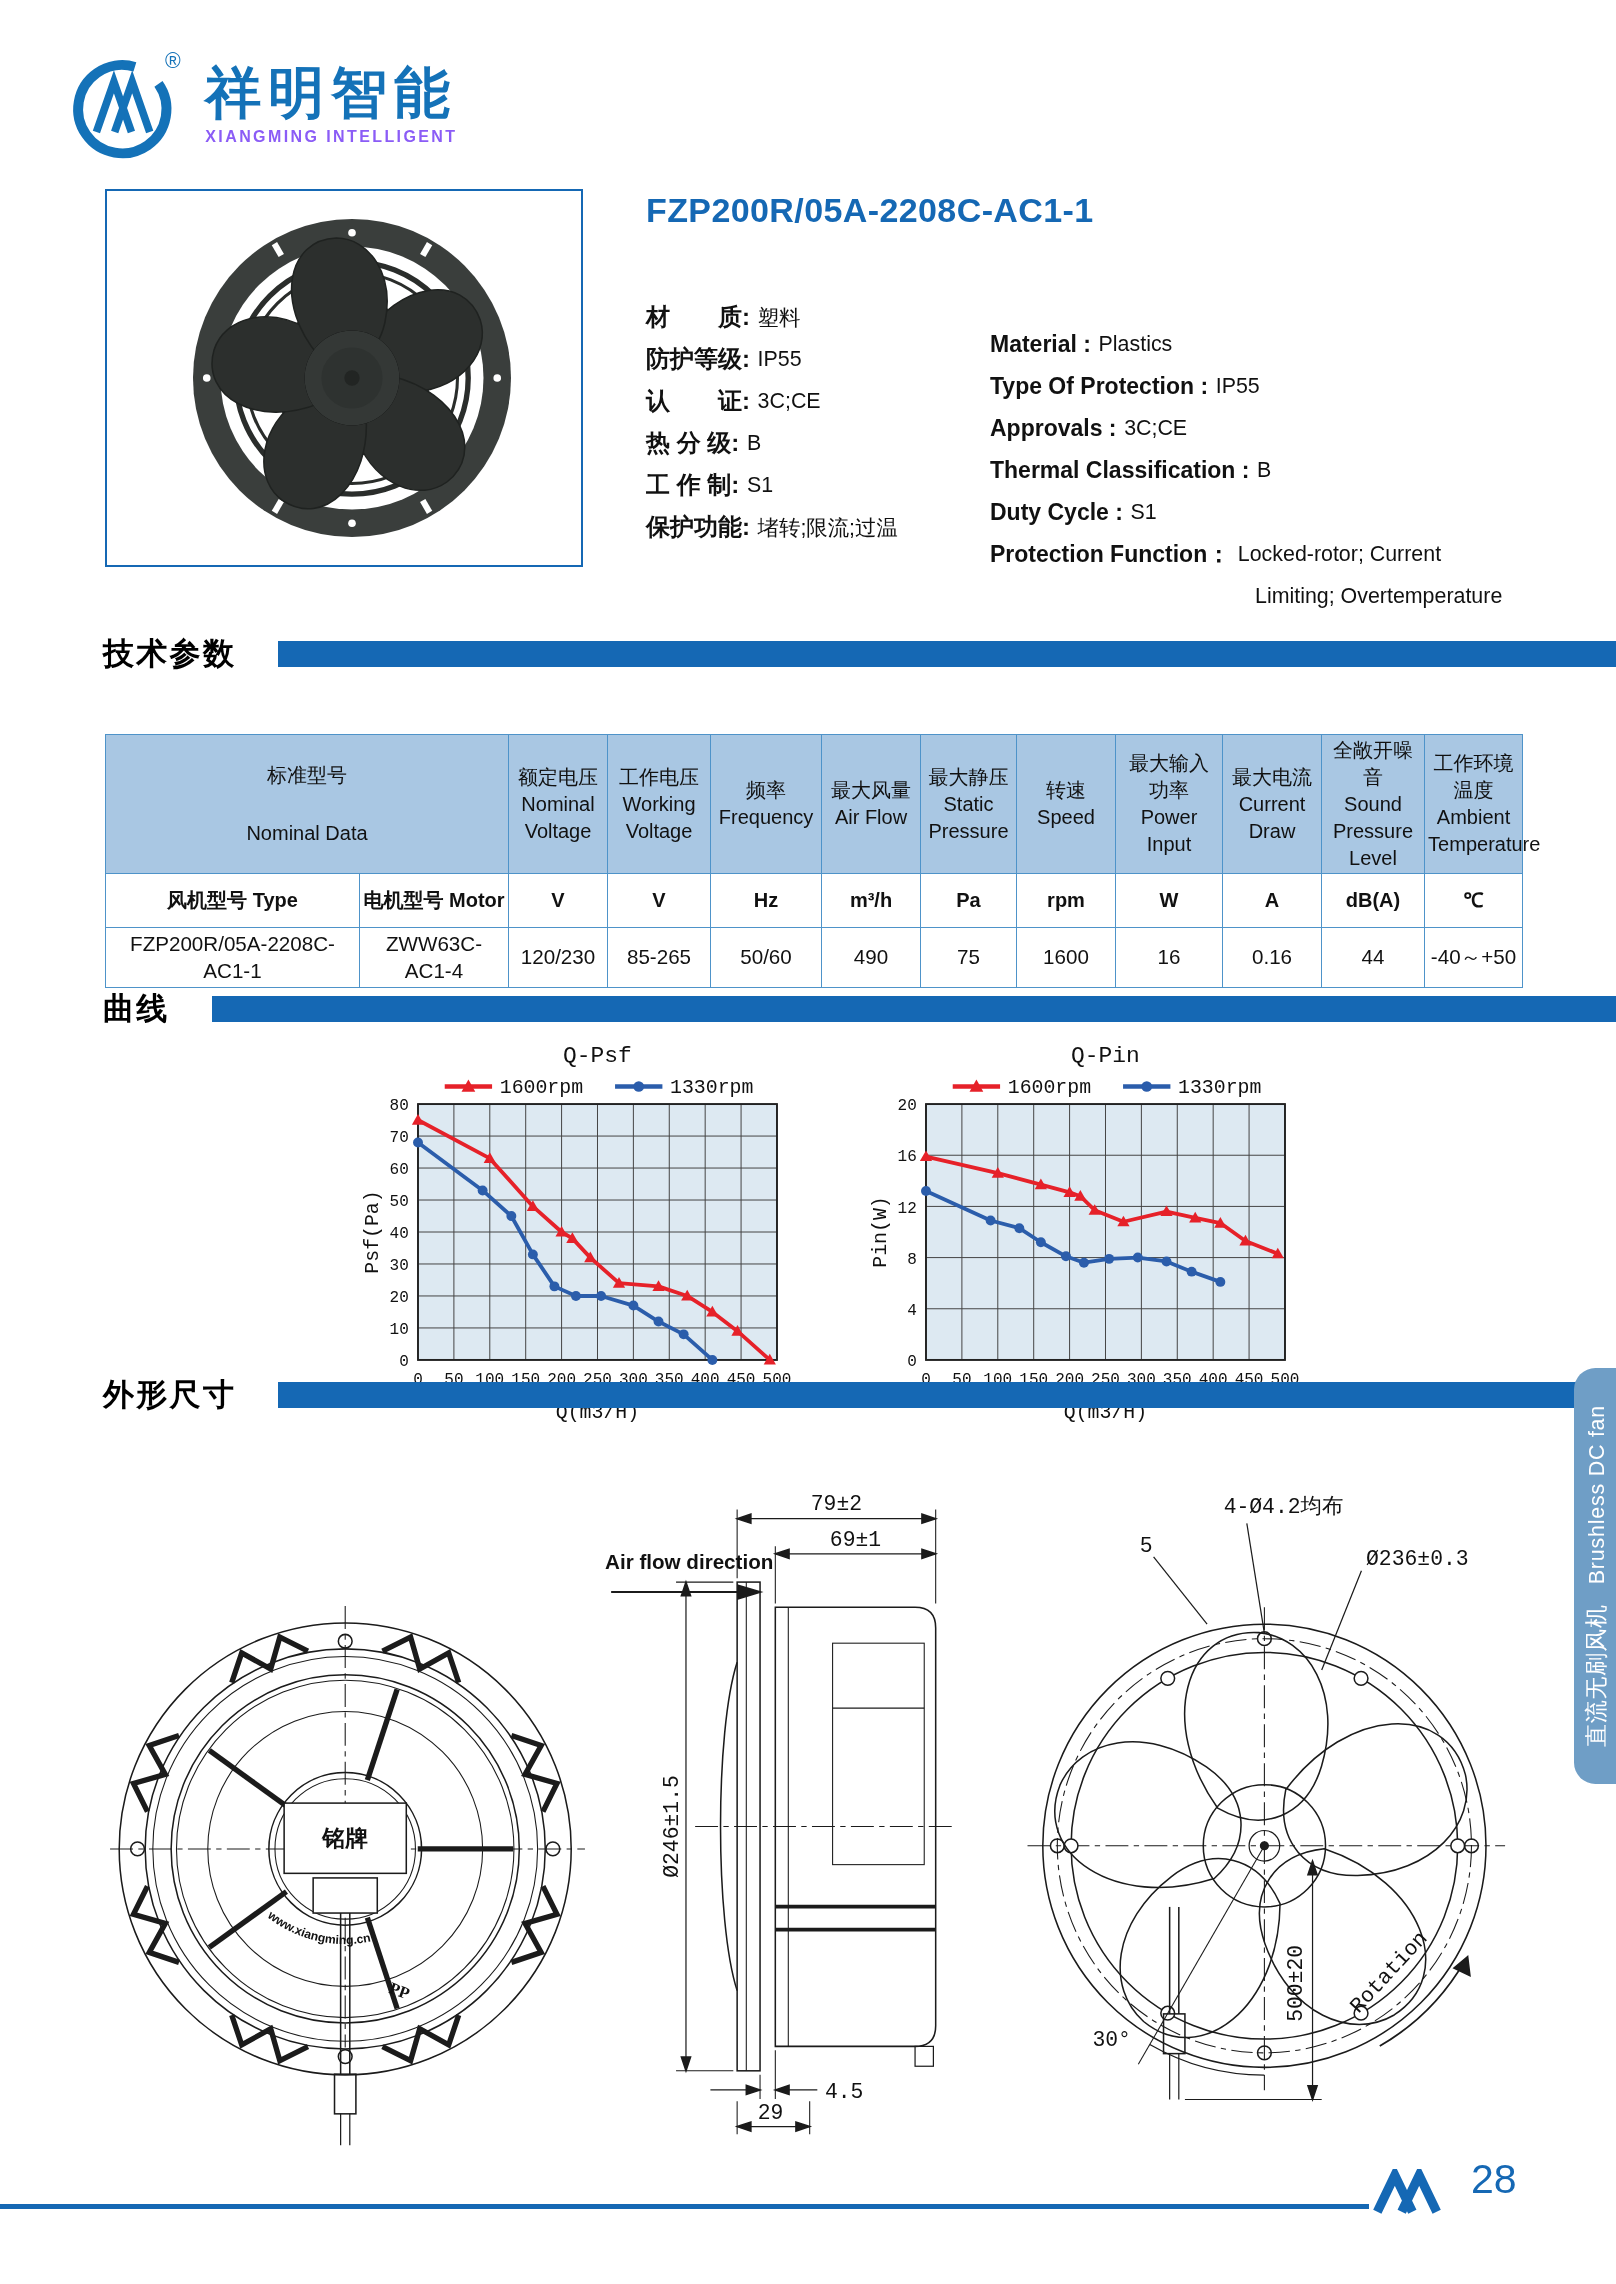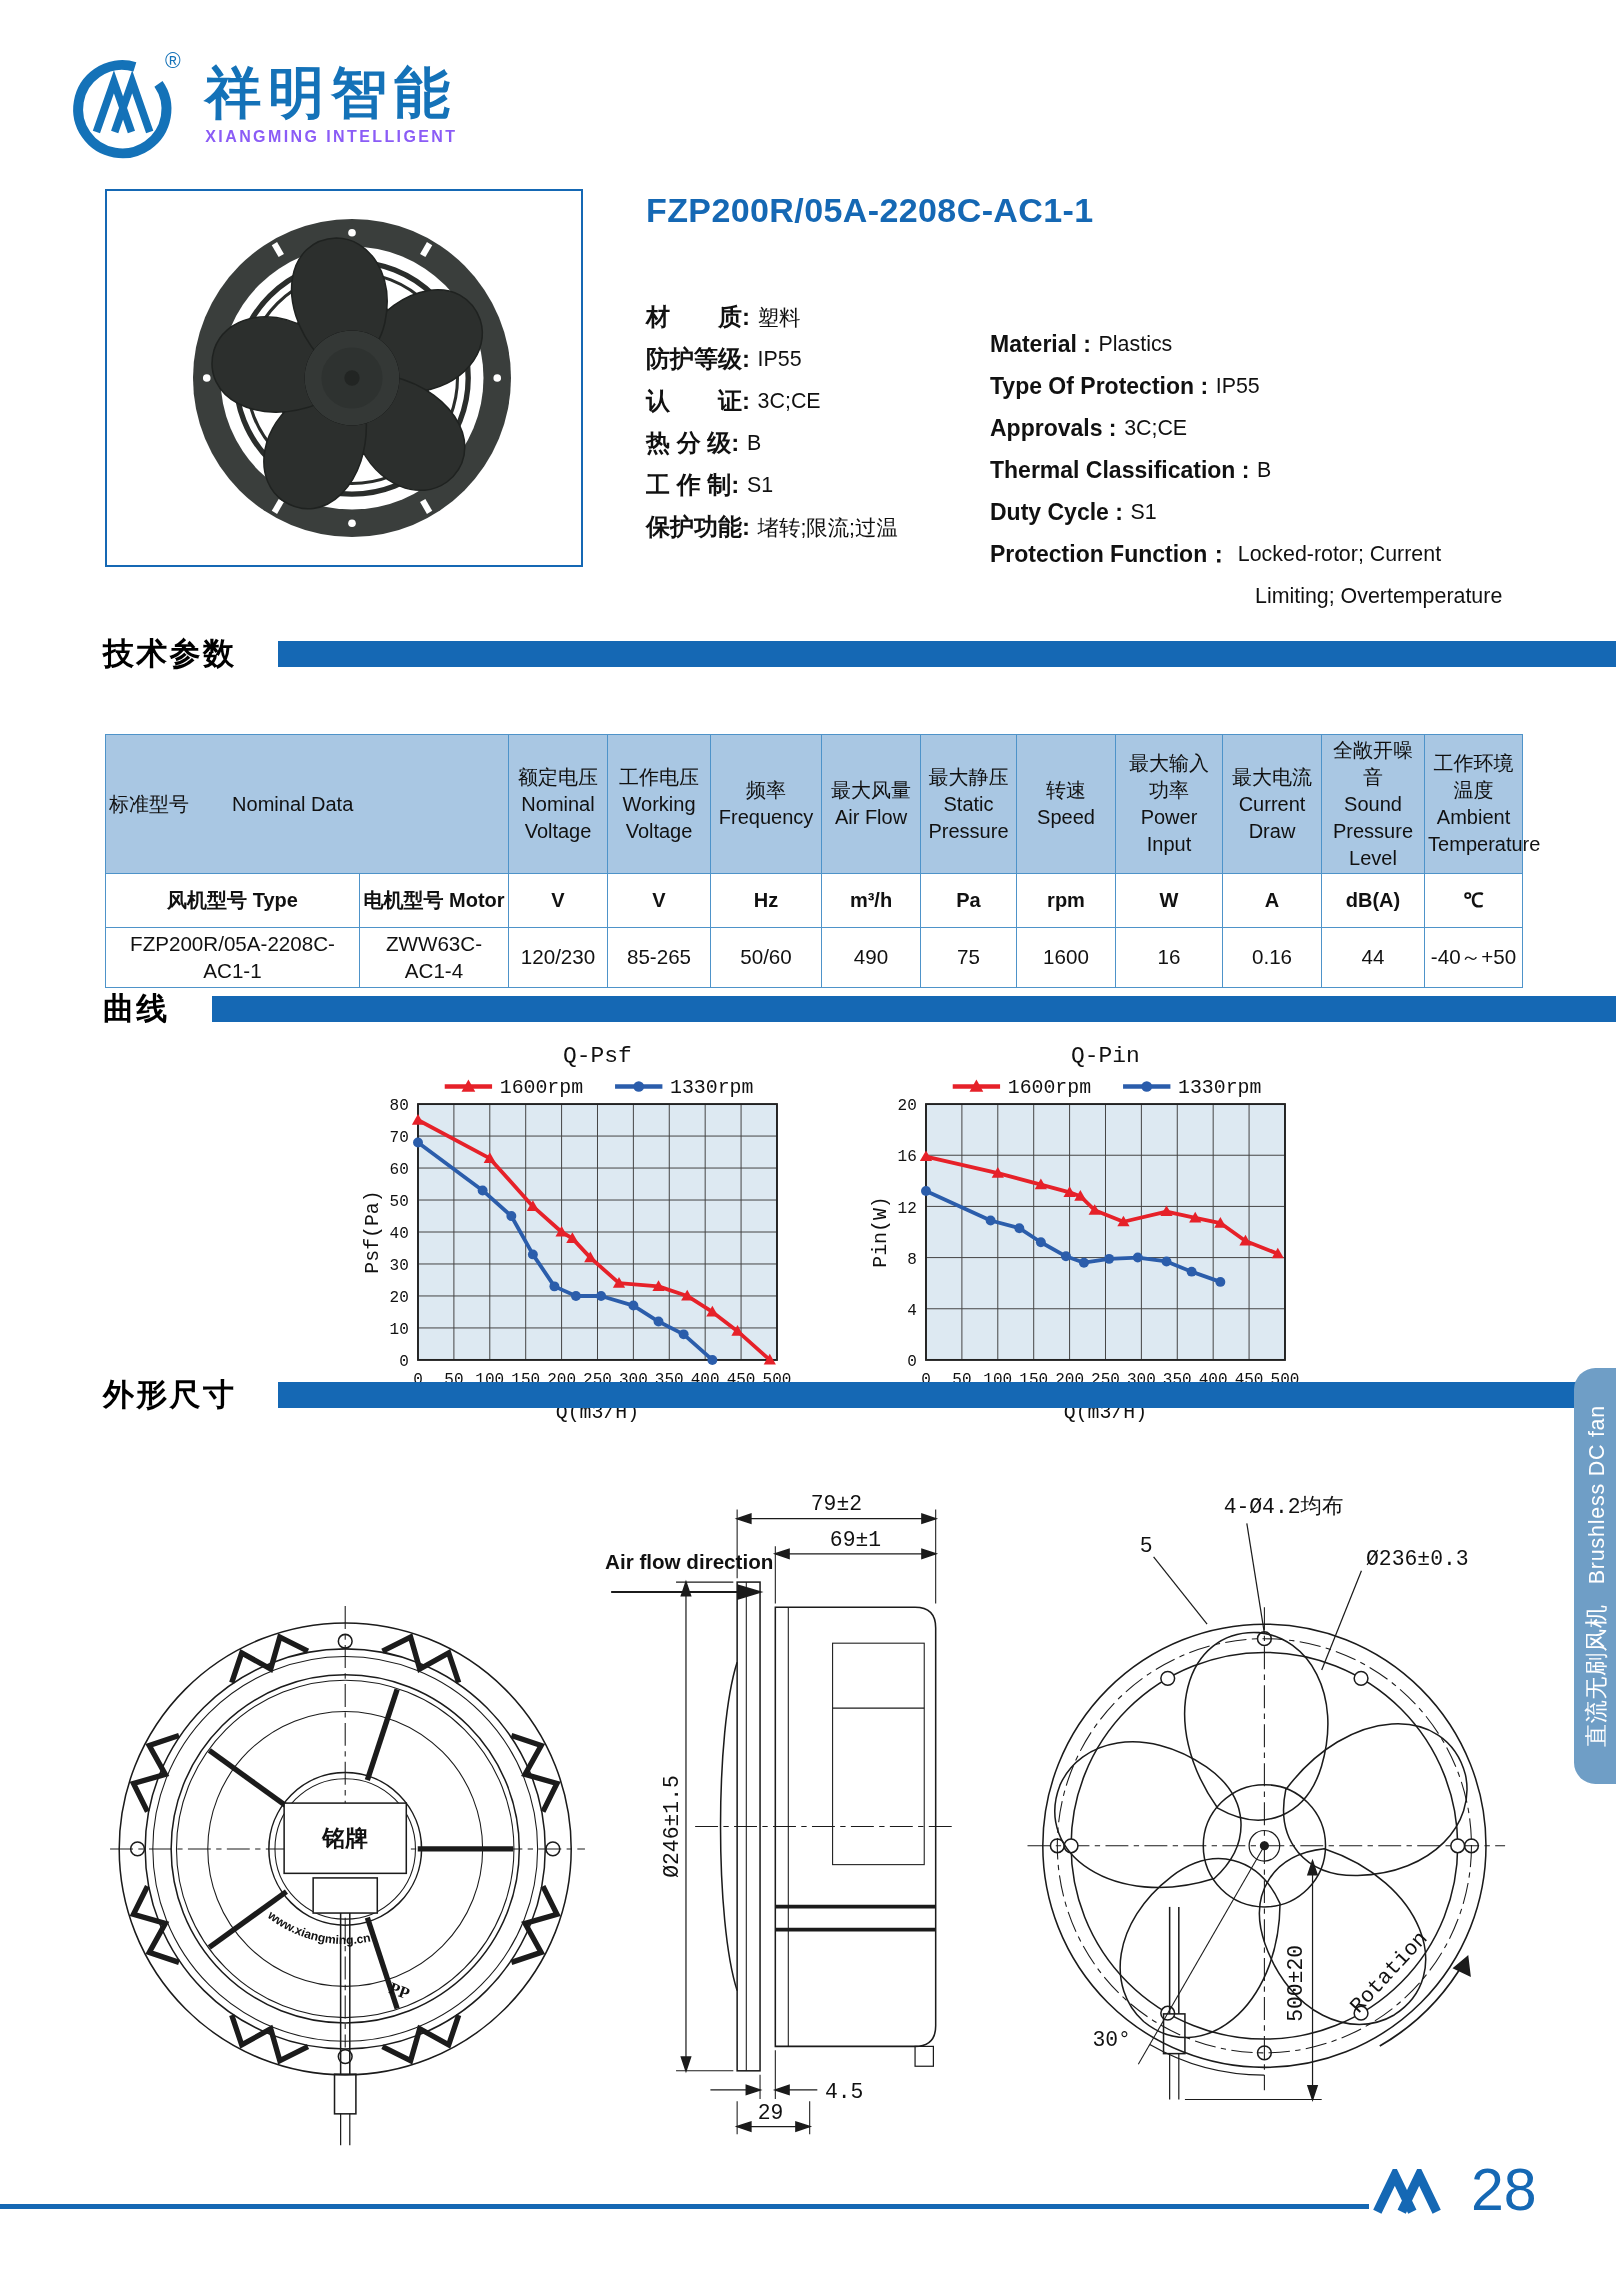--- a/index.html
+++ b/index.html
@@ -32,21 +32,21 @@
   #sec-tech{top:637px;}
   #sec-curves{top:992px;}
   #sec-dims{top:1378px;}
 
   
   #ptable{left:105px;top:734px;}
   #ptable table{border-collapse:collapse;table-layout:fixed;width:1418px;background:#fff;}
   #ptable th,#ptable td{border:1.5px solid #4e93c9;text-align:center;vertical-align:middle;
       font-weight:400;font-size:20px;line-height:1.35;padding:1.5px 3.1px;}
   #ptable thead th{background:#a9c7e3;height:128px;}
-  #ptable .gh-in{display:flex;flex-direction:row;align-items:center;gap:43px;}
+  #ptable .gh-in{display:flex;flex-direction:column;align-items:center;gap:31px;}
   #ptable th .hcn{display:block;}
   #ptable th .hen{display:block;}
   #ptable .units td{height:50px;font-weight:bold;}
   #ptable .datarow td{height:52px;font-size:20.6px;}
 
   
   .chart{width:443px;height:386px;}
   #chart0{left:363px;top:1039px;}
   #chart1{left:871px;top:1039px;}
   .chart svg text{fill:#111;}
@@ -64,21 +64,21 @@
   .pplbl{font:700 22px "Liberation Serif",serif;fill:#111;}
 
   
   #side-tab{right:0;top:1368px;width:43px;height:416px;background:#6f9ec6;border-radius:21.4px 0 0 21.4px;}
   #side-tab .rot{position:absolute;left:50%;top:50%;transform:translate(-50%,-50%) rotate(-90deg);
       white-space:nowrap;color:#fff;font-size:23px;font-weight:400;letter-spacing:0.8px;}
   #side-tab .rot .gap{margin-left:20px;font-size:21.4px;}
 
   
   #footer-line{left:0;top:2204px;width:1369px;height:4.6px;background:#1568b4;}
-  #page-num{left:1471px;top:2156px;font-size:59px;color:#1568b4;font-weight:400;}
+  #page-num{left:1471px;top:2156px;font-size:41px;color:#1568b4;font-weight:400;}
 </style>
 </head>
 <body>
 
 <div id="page">
 
   <div id="logo" class="abs">
     <svg width="118" height="126" viewBox="0 0 155 165">
       <g fill="none" stroke="#1472b8">
         <circle cx="70" cy="88" r="58" stroke-width="13" stroke-dasharray="325 40" transform="rotate(-35 70 88)"></circle>

